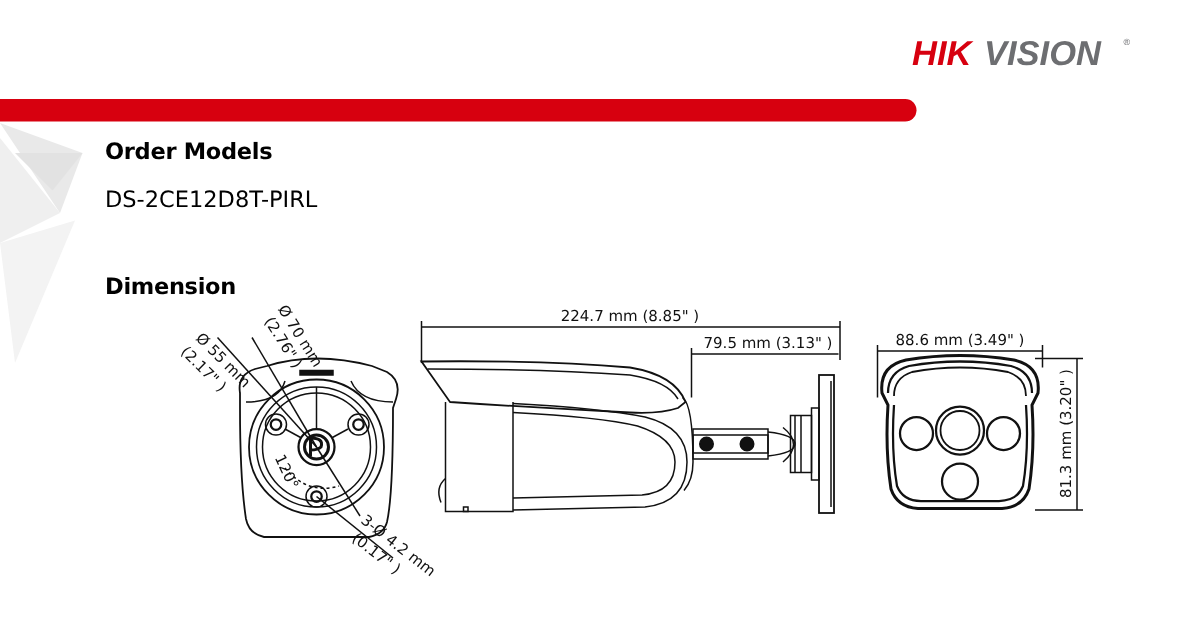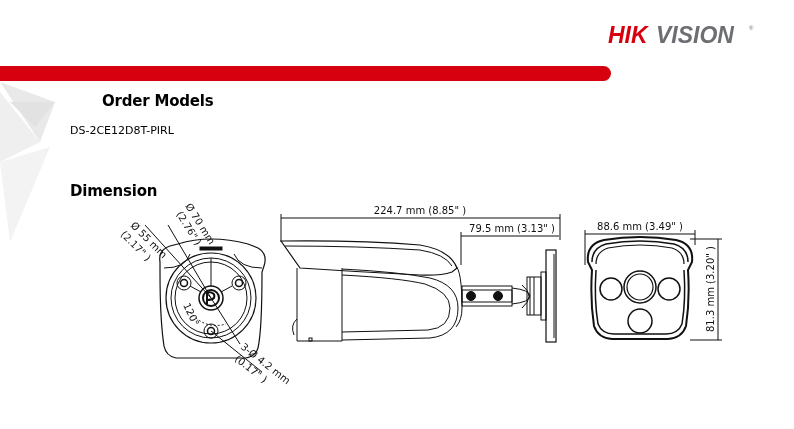--- a/index.html
+++ b/index.html
@@ -1,21 +1,21 @@
 <!DOCTYPE html>
 <html><head>
 <meta charset="utf-8">
 <style>
   html, body { margin:0; padding:0; background:#ffffff; }
   body { width:794px; height:429px; position:relative; overflow:hidden; font-family:"Liberation Sans", sans-serif; color:#000; }
   .logo { position:absolute; left:606px; top:20px; width:150px; height:30px; }
   .red-bar { position:absolute; left:0; top:66px; width:611px; height:15px; background:#d7000f; border-radius:0 8px 8px 0; }
   .watermark { position:absolute; left:0; top:82px; width:72px; height:170px; }
   .h1 { position:absolute; left:70px; font-family:"DejaVu Sans", sans-serif; font-weight:bold; font-size:15px; letter-spacing:-0.2px; }
-  .model { position:absolute; left:70px; top:124px; font-family:"DejaVu Sans", sans-serif; font-size:11px; }
+  .model { position:absolute; left:70px; top:124px; font-family:"DejaVu Sans", sans-serif; font-size:15px; }
   .drawing { position:absolute; left:0; top:0; width:794px; height:429px; }
   .dim-text { font-family:"DejaVu Sans", sans-serif; font-size:10px; fill:#111; }
 </style>
 </head>
 <body>
 
 <svg class="logo" viewBox="0 0 150 30">
   <text x="2" y="23" font-family="Liberation Sans, sans-serif" font-weight="bold" font-style="italic" font-size="23" fill="#d7000f">HIK</text>
   <text x="50" y="23" font-family="Liberation Sans, sans-serif" font-weight="bold" font-style="italic" font-size="23" fill="#6d6e71">VISION</text>
   <text x="143" y="10" font-family="Liberation Sans, sans-serif" font-size="6" fill="#6d6e71">®</text>
@@ -23,21 +23,21 @@
 
 <div class="red-bar"></div>
 
 <svg class="watermark" viewBox="0 0 72 170">
   <polygon points="0,0 55,20 40,60" fill="#e9e9e9"></polygon>
   <polygon points="0,10 40,60 0,80" fill="#efefef"></polygon>
   <polygon points="0,80 50,65 10,160" fill="#f3f3f3"></polygon>
   <polygon points="10,20 55,20 35,45" fill="#e2e2e2"></polygon>
 </svg>
 
-<div class="h1" style="top:92px;margin-left:32px;">Order Models</div>
+<div class="h1" style="top:92px;">Order Models</div>
 <div class="model">DS-2CE12D8T-PIRL</div>
 <div class="h1" style="top:154px;margin-top:28px;">Dimension</div>
 
 <svg class="drawing" viewBox="0 0 794 429" fill="none" stroke="#111" stroke-width="1">
 
   <g>
 
     <path d="M160,262 Q158,250 170,246 L178,244 Q210,234 248,244 L258,248 Q268,254 264,266 L262,272 Q262,330 258,348 Q256,356 246,358 L176,358 Q166,356 164,346 Q160,320 160,272 Z" stroke-width="1.2"></path>
     <path d="M164,268 Q186,268 190,254"></path>
     <path d="M262,268 Q240,268 234,254"></path>

